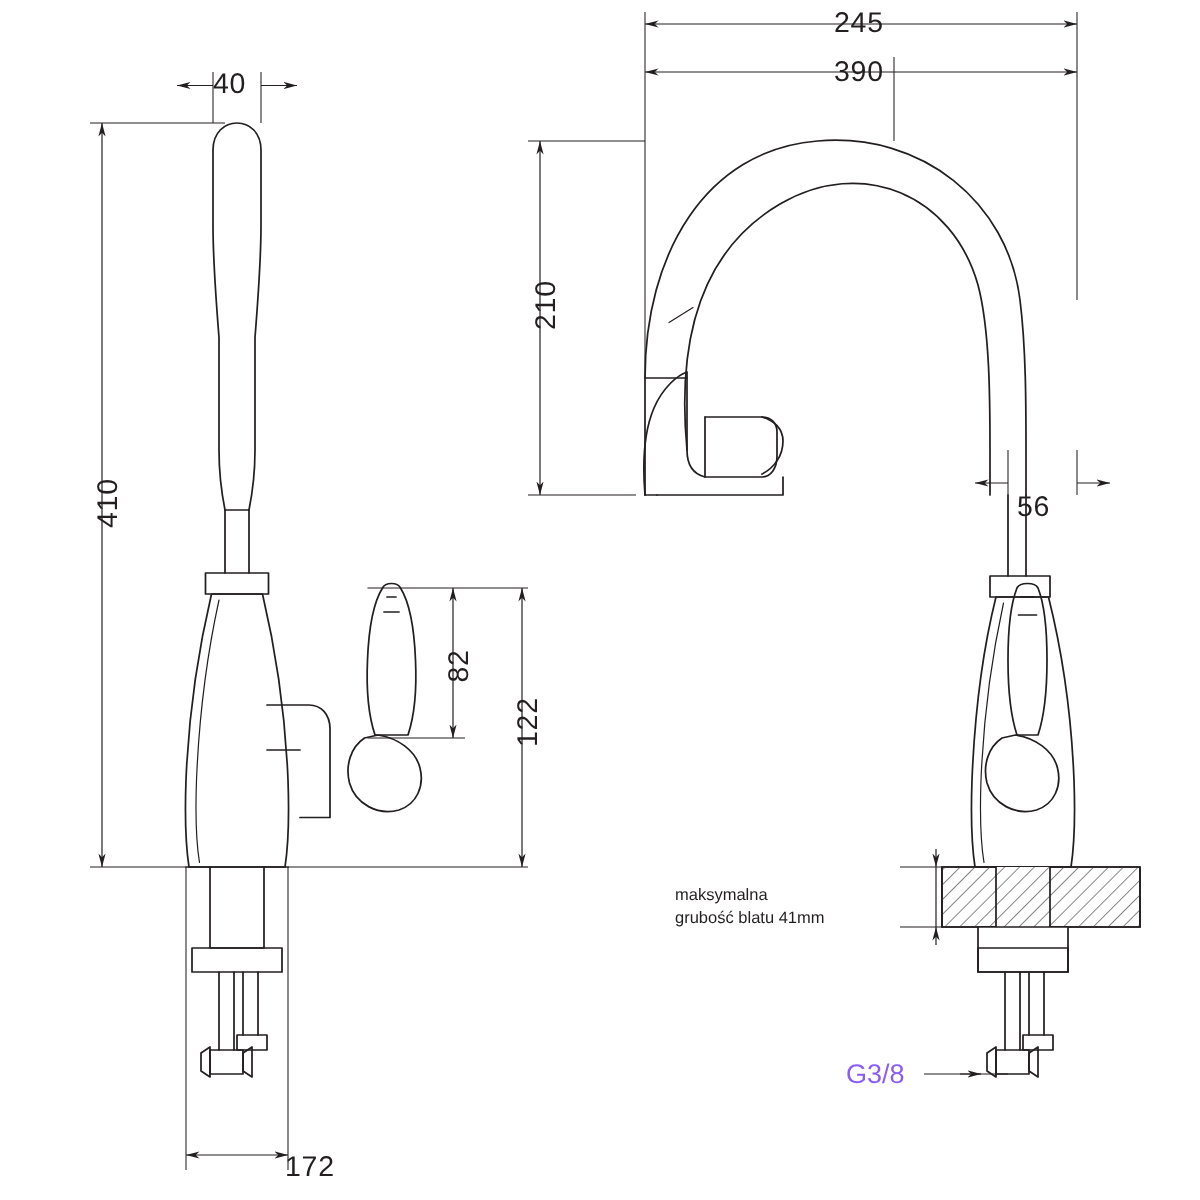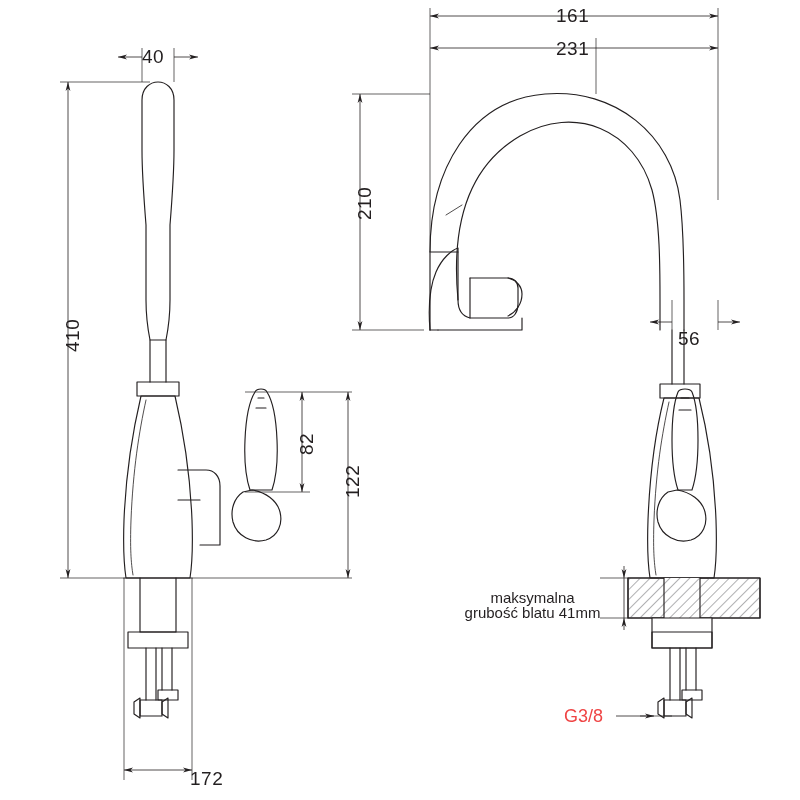--- a/index.html
+++ b/index.html
@@ -28,31 +28,31 @@
     white-space: nowrap;
     letter-spacing: 0.5px;
   }
   .dim-label.vert {
     transform-origin: left top;
     transform: rotate(-90deg);
   }
   .note-label {
     position: absolute;
     font-family: "Liberation Sans", sans-serif;
-    font-size: 15px;
+    font-size: 11px;
     color: #231f20;
     line-height: 15px;
-    text-align: center;
+    text-align: left;
     white-space: nowrap;
   }
   .thread-label {
     position: absolute;
     font-family: "Liberation Sans", sans-serif;
     font-size: 18px;
-    color: #ef4444;
+    color: #8b5cf6;
     white-space: nowrap;
   }
 </style>
 </head>
 <body>
 
 <div id="page">
 
   <svg width="800" height="800" viewBox="0 0 800 800">
     <defs>
@@ -213,23 +213,23 @@
   <div class="dim-label" style="left:142px; top:46px;">40</div>
 
   <div class="dim-label vert" style="left:62px; top:352px;">410</div>
 
   <div class="dim-label" style="left:190px; top:768px;">172</div>
 
   <div class="dim-label vert" style="left:296px; top:455px;">82</div>
 
   <div class="dim-label vert" style="left:342px; top:498px;">122</div>
 
-  <div class="dim-label" style="left:556px; top:5px;">161</div>
-
-  <div class="dim-label" style="left:556px; top:38px;">231</div>
+  <div class="dim-label" style="left:556px; top:5px;">245</div>
+
+  <div class="dim-label" style="left:556px; top:38px;">390</div>
 
   <div class="dim-label vert" style="left:354px; top:220px;">210</div>
 
   <div class="dim-label" style="left:678px; top:328px;">56</div>
 
   <div class="note-label" style="left:450px; top:590px; width:165px;">
     <div>maksymalna</div>
     <div>grubość blatu 41mm</div>
   </div>
 

